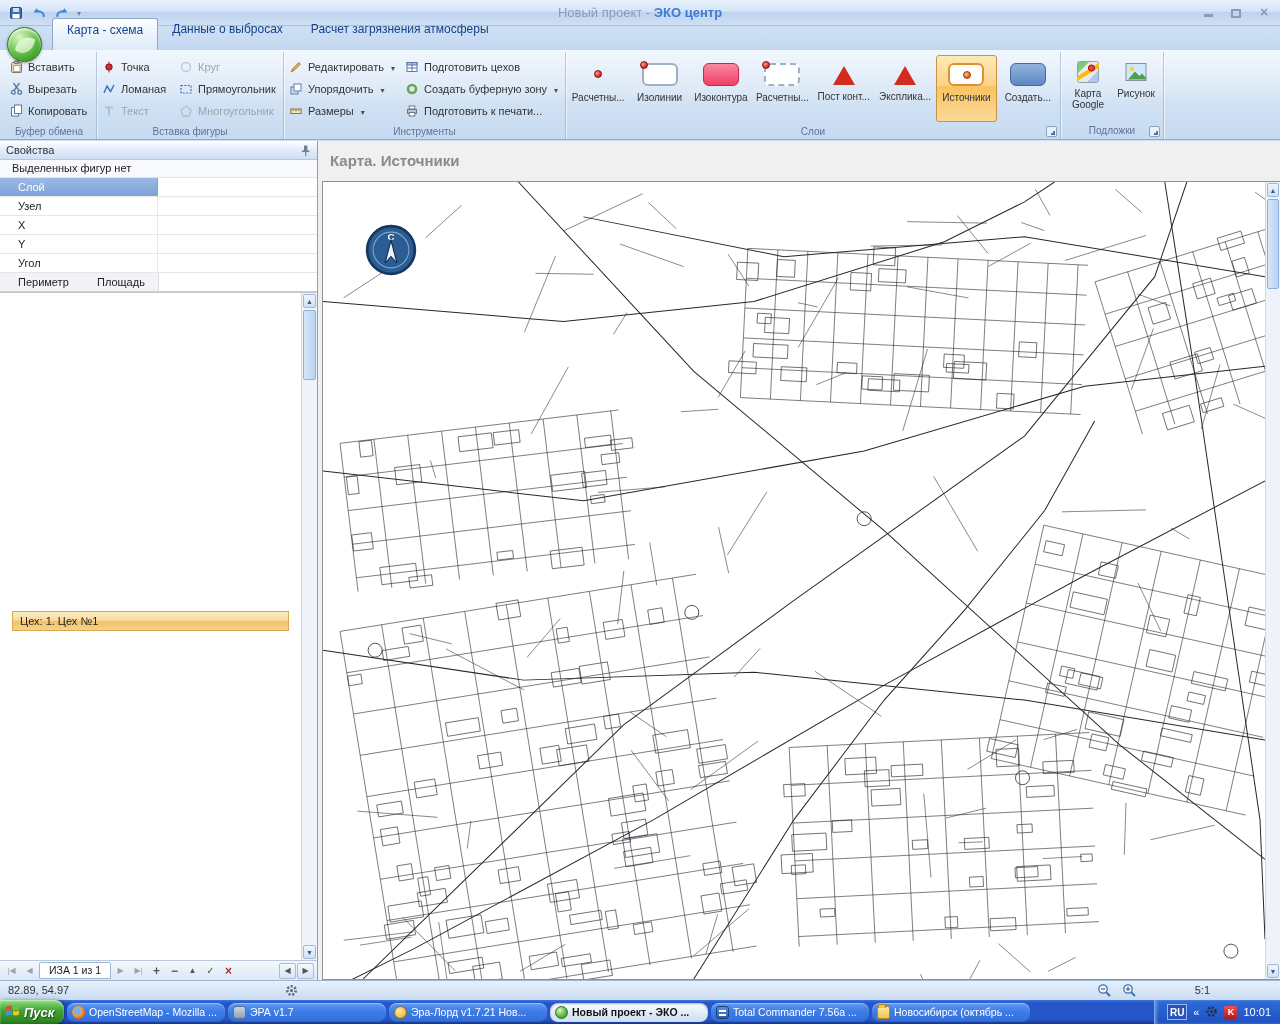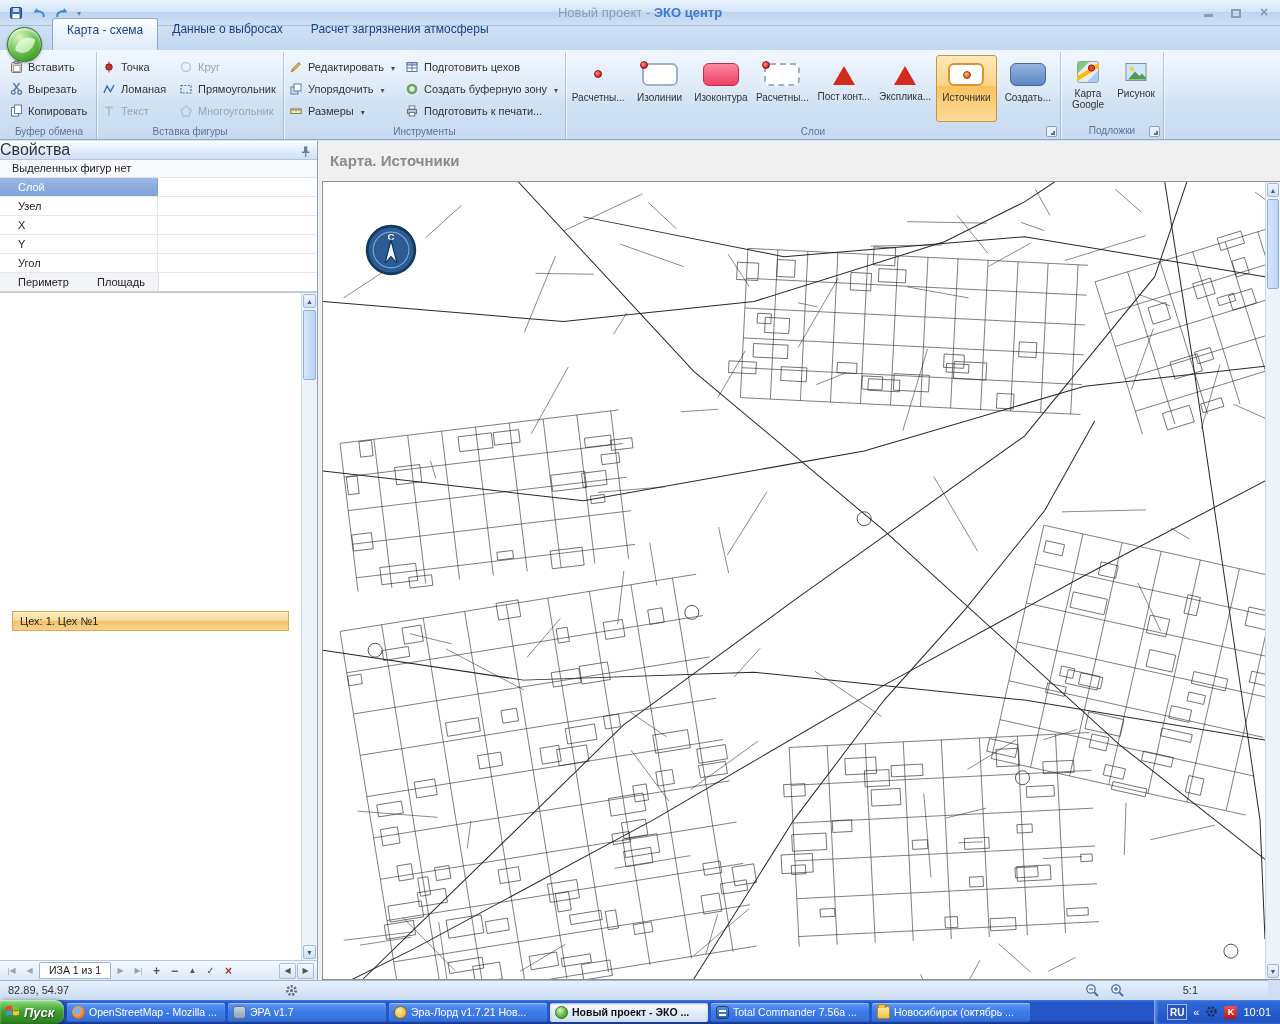--- a/index.html
+++ b/index.html
@@ -70,21 +70,21 @@
   .sw-src .dotr{left:13px;top:6px;background:radial-gradient(circle at 35% 35%,#ffc37a,#e25b14 70%);border-color:#9a3c08;}
   .sw-blue{background:linear-gradient(#93b3de,#5d87c3);border:1px solid #46689c;}
   .under-row{display:flex;gap:6px;padding:5px 6px;}
   .ubtn{width:44px;display:flex;flex-direction:column;align-items:center;gap:3px;font-size:10px;color:#333;
     text-align:center;line-height:11px;padding-top:4px;}
 
   
   .props{position:absolute;left:0;top:141px;width:318px;bottom:44px;background:#eef3fa;
     border-right:1px solid #8aa0bd;display:flex;flex-direction:column;}
   .props-header{height:19px;background:linear-gradient(#fdfeff,#e2edfb 50%,#cfdff4);border-bottom:1px solid #b5c7de;
-    font-size:16px;color:#333;line-height:18px;position:relative;flex:0 0 19px;}
+    font-size:11px;color:#333;line-height:18px;padding-left:6px;position:relative;flex:0 0 19px;}
   .pin{position:absolute;right:5px;top:3px;width:13px;height:13px;}
   .hint{height:18px;font-size:11px;padding-left:12px;line-height:17px;background:#f7f9fc;border-bottom:1px solid #e0e4ea;color:#222;flex:0 0 18px;}
   .prow{height:19px;display:flex;border-bottom:1px solid #e6e6e6;background:#fff;font-size:11px;flex:0 0 19px;}
   .plabel{width:158px;border-right:1px solid #e6e6e6;line-height:18px;padding-left:18px;color:#222;}
   .prow.sel .plabel{background:linear-gradient(#9cb9e5,#7da2d6);color:#fff;border-right-color:#7da2d6;}
   .pval{flex:1;background:#fff;}
   .prow2{height:19px;display:flex;border-bottom:1px solid #c9cfd8;font-size:11px;background:#f1f3f6;flex:0 0 19px;}
   .prow2 .pl{width:79px;padding-left:18px;line-height:18px;color:#222;}
   .prow2 .pv{flex:1;background:#fff;border-left:1px solid #dcdcdc;}
   .plist{flex:1;background:#fff;position:relative;border-top:1px solid #c6c6c6;}
@@ -113,37 +113,37 @@
 
   
   .main{position:absolute;left:318px;top:141px;right:0;bottom:44px;background:#f0f0f0;}
   .main-title{font-size:15px;font-weight:bold;color:#8a8a8a;padding:11px 0 0 12px;height:40px;}
   .map-wrap{position:absolute;left:4px;top:40px;right:0;bottom:0;border:1px solid #909090;border-right:none;background:#fff;overflow:hidden;}
   .map-svg{position:absolute;left:0;top:0;right:15px;bottom:0;width:calc(100% - 15px);height:100%;}
   .map-vscroll{position:absolute;right:0;top:0;bottom:0;width:15px;background:#eef2f9;border-left:1px solid #cdd8e6;}
   .compass{position:absolute;left:42px;top:42px;width:52px;height:52px;}
 
   
-  .statusbar{position:absolute;left:0;right:12px;bottom:24px;height:20px;
+  .statusbar{position:absolute;left:0;right:0;bottom:24px;height:20px;
     background:linear-gradient(#e6f0fc,#cbdcf2);border-top:1px solid #9fb6d1;font-size:11px;color:#333;}
   .sb-coords{position:absolute;left:8px;top:3px;}
   .sb-gear{position:absolute;left:285px;top:3px;}
   .sb-zoomout{position:absolute;right:168px;top:2px;}
   .sb-zoomin{position:absolute;right:143px;top:2px;}
   .sb-scale{position:absolute;right:70px;top:3px;}
 
   
   .taskbar{position:absolute;left:0;right:0;bottom:0;height:24px;display:flex;align-items:center;
     background:linear-gradient(#3c76e0,#2456c8 12%,#2456c8 82%,#16348c);}
   .start{height:24px;width:64px;flex:0 0 64px;border-radius:0 9px 9px 0;
     background:linear-gradient(#8fe07f,#41a135 45%,#2e8522 90%,#1f6b15);
     display:flex;align-items:center;gap:4px;padding-left:5px;color:#fff;font-weight:bold;font-style:italic;
     font-size:13px;text-shadow:1px 1px 1px rgba(0,0,0,.45);
     box-shadow:inset 0 1px 2px rgba(255,255,255,.55),2px 0 4px rgba(0,0,0,.35);}
-  .taskbtn{width:158px;flex:0 0 158px;height:19px;margin-left:3px;border-radius:2px;
+  .taskbtn{width:158px;flex:0 0 158px;height:19px;margin-left:3px;border-radius:8px;
     background:linear-gradient(#5f98f4,#3d7ce8 45%,#346fd9);
     box-shadow:inset 0 1px 1px rgba(255,255,255,.4),inset 0 -1px 1px rgba(0,0,0,.15);
     display:flex;align-items:center;gap:4px;padding:0 5px;color:#fff;font-size:10.5px;overflow:hidden;}
   .taskbtn .tlabel{white-space:nowrap;overflow:hidden;}
   .taskbtn.active{background:linear-gradient(#fdfefe,#dde9f8 60%,#cfdff2);color:#111;font-weight:bold;
     box-shadow:inset 0 1px 2px rgba(0,0,0,.3);}
   .ticon{width:13px;height:13px;flex:0 0 13px;border-radius:3px;}
   .ti-firefox{border-radius:50%;background:radial-gradient(circle at 42% 40%,#7ab0e8 0 28%,#f7a23b 38%,#e2641c 72%,#b34309);}
   .ti-era{background:linear-gradient(#c8d4e0,#8fa2b6);border:1px solid #5f7287;}
   .ti-globe{border-radius:50%;background:radial-gradient(circle at 38% 35%,#ffe9a8,#f2c24e 60%,#c98f1e);border:1px solid #8f6a14;}

